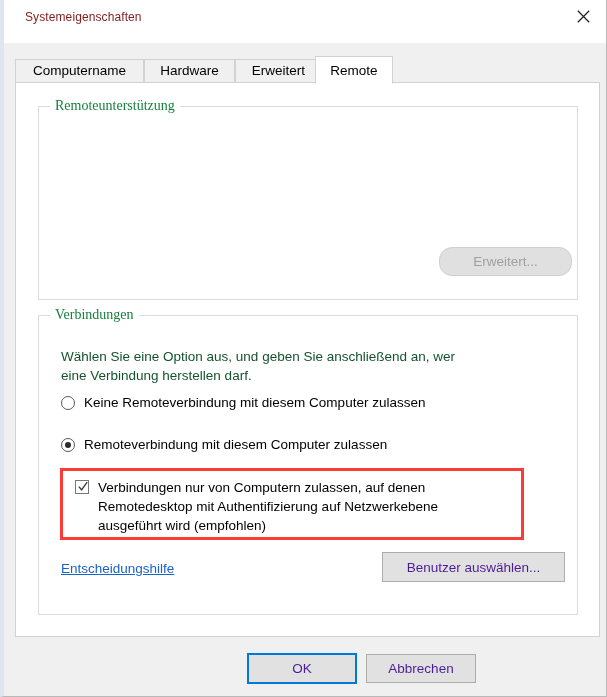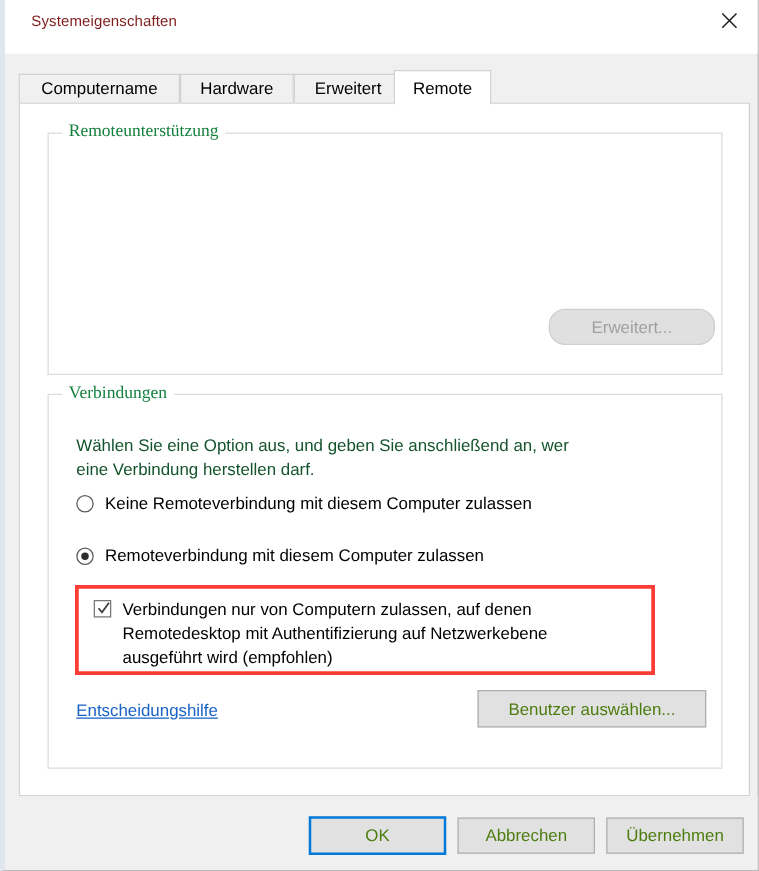--- a/index.html
+++ b/index.html
@@ -193,21 +193,21 @@
   }
 
   
   .btn {
     position: absolute;
     box-sizing: border-box;
     background: #e1e1e1;
     border: 1px solid #adadad;
     font-family: "Liberation Sans", sans-serif;
     font-size: 13.5px;
-    color: #4d7c0f;
+    color: #4c1d95;
     text-align: center;
     white-space: nowrap;
     cursor: default;
     display: flex;
     align-items: center;
     justify-content: center;
     padding: 0;
   }
   .btn.disabled {
     background: #e0e0e0;
@@ -312,16 +312,15 @@
 
       <a class="link" style="left:22px; top:245px;" href="#">Entscheidungshilfe</a>
 
       <button class="btn" style="left:343px; top:236px; width:183px; height:30px;">Benutzer auswählen...</button>
     </div>
   </div>
 
   <div id="footer">
     <button class="btn default-focus" style="left:243px; top:16px; width:110px; height:31px;">OK</button>
     <button class="btn" style="left:362px; top:17px; width:110px; height:29px;">Abbrechen</button>
-    <button class="btn" style="left:481px; top:17px; width:110px; height:29px;">Übernehmen</button>
   </div>
 
 </div>
 
 </body></html>

